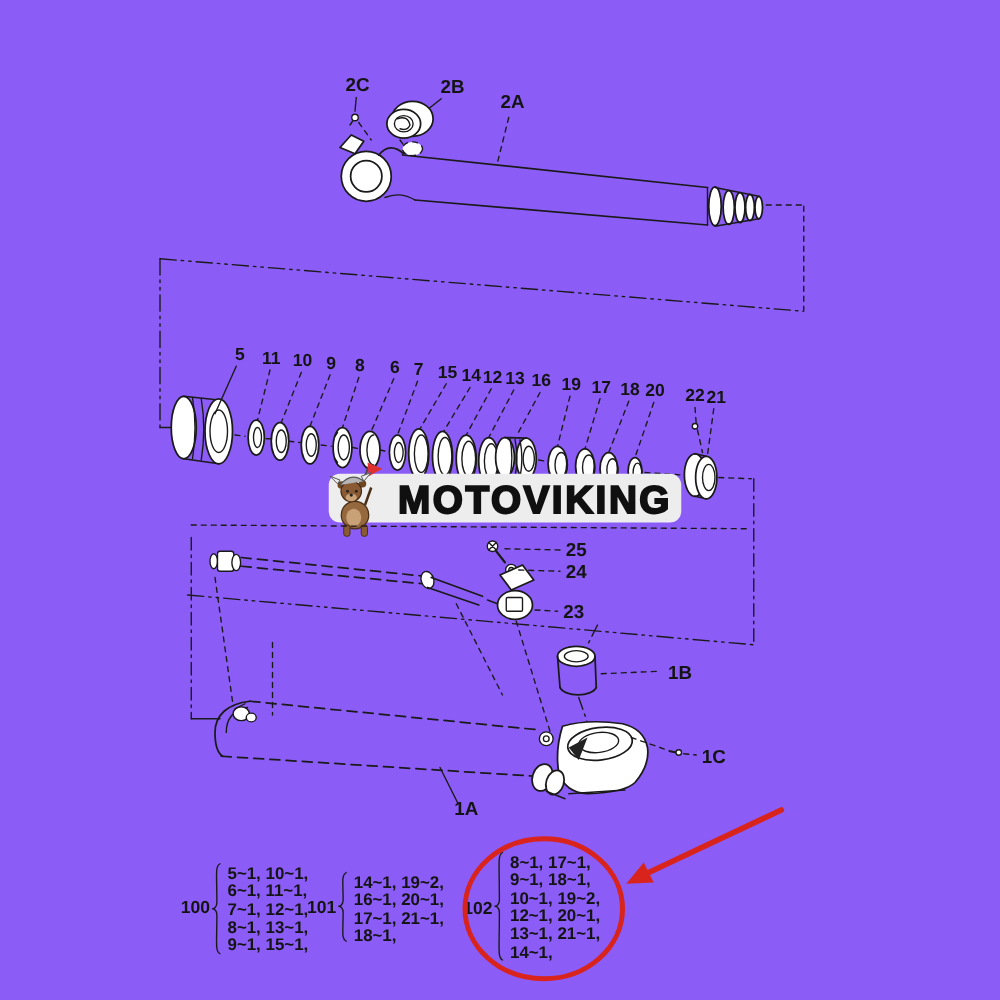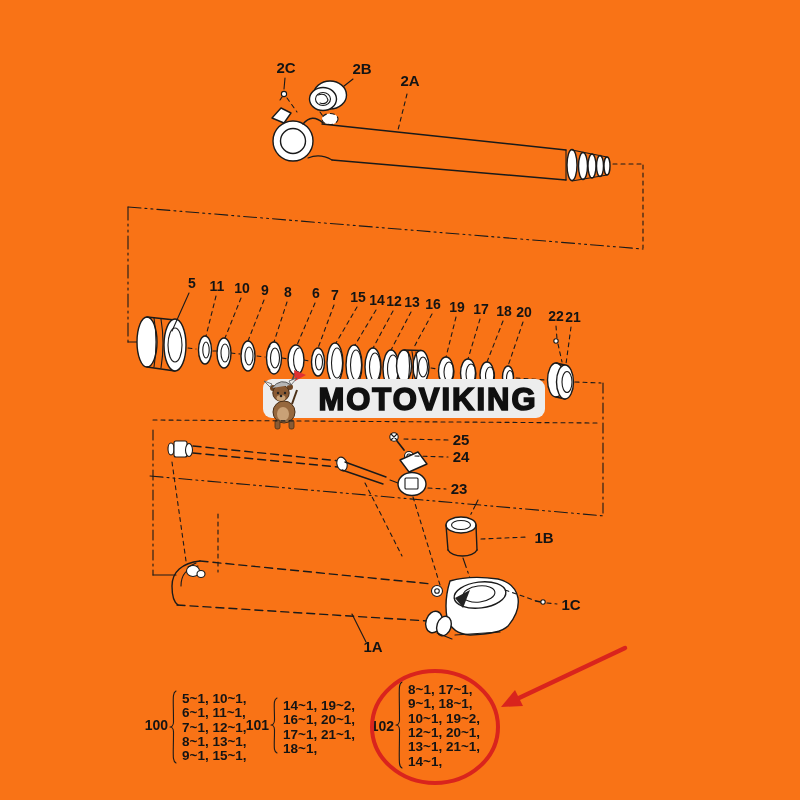--- a/index.html
+++ b/index.html
@@ -1,16 +1,16 @@
 <!DOCTYPE html>
 <html><head>
 <meta charset="utf-8">
 <style>
   html,body{margin:0;padding:0;background:#fff;}
-  .canvas{position:relative;width:800px;height:800px;background:#f97316;font-family:"Liberation Sans",sans-serif;overflow:hidden;}
+  .canvas{position:relative;width:800px;height:800px;background:#8b5cf6;font-family:"Liberation Sans",sans-serif;overflow:hidden;}
   svg{display:block;}
   .ln{stroke:#1a1a1a;fill:none;stroke-width:1.4;stroke-linecap:round;stroke-linejoin:round;}
   .thin{stroke-width:1.1;}
   .thk{stroke-width:1.7;}
   .dash{stroke-dasharray:8 5;}
   .dashsm{stroke-dasharray:4 4;}
   .dashdot{stroke-dasharray:10 4 2 4;}
   .dashdd{stroke-dasharray:13 4 2 4 2 4;}
   .fw{fill:#ffffff;}
   .fdark{fill:#222;stroke:none;}

